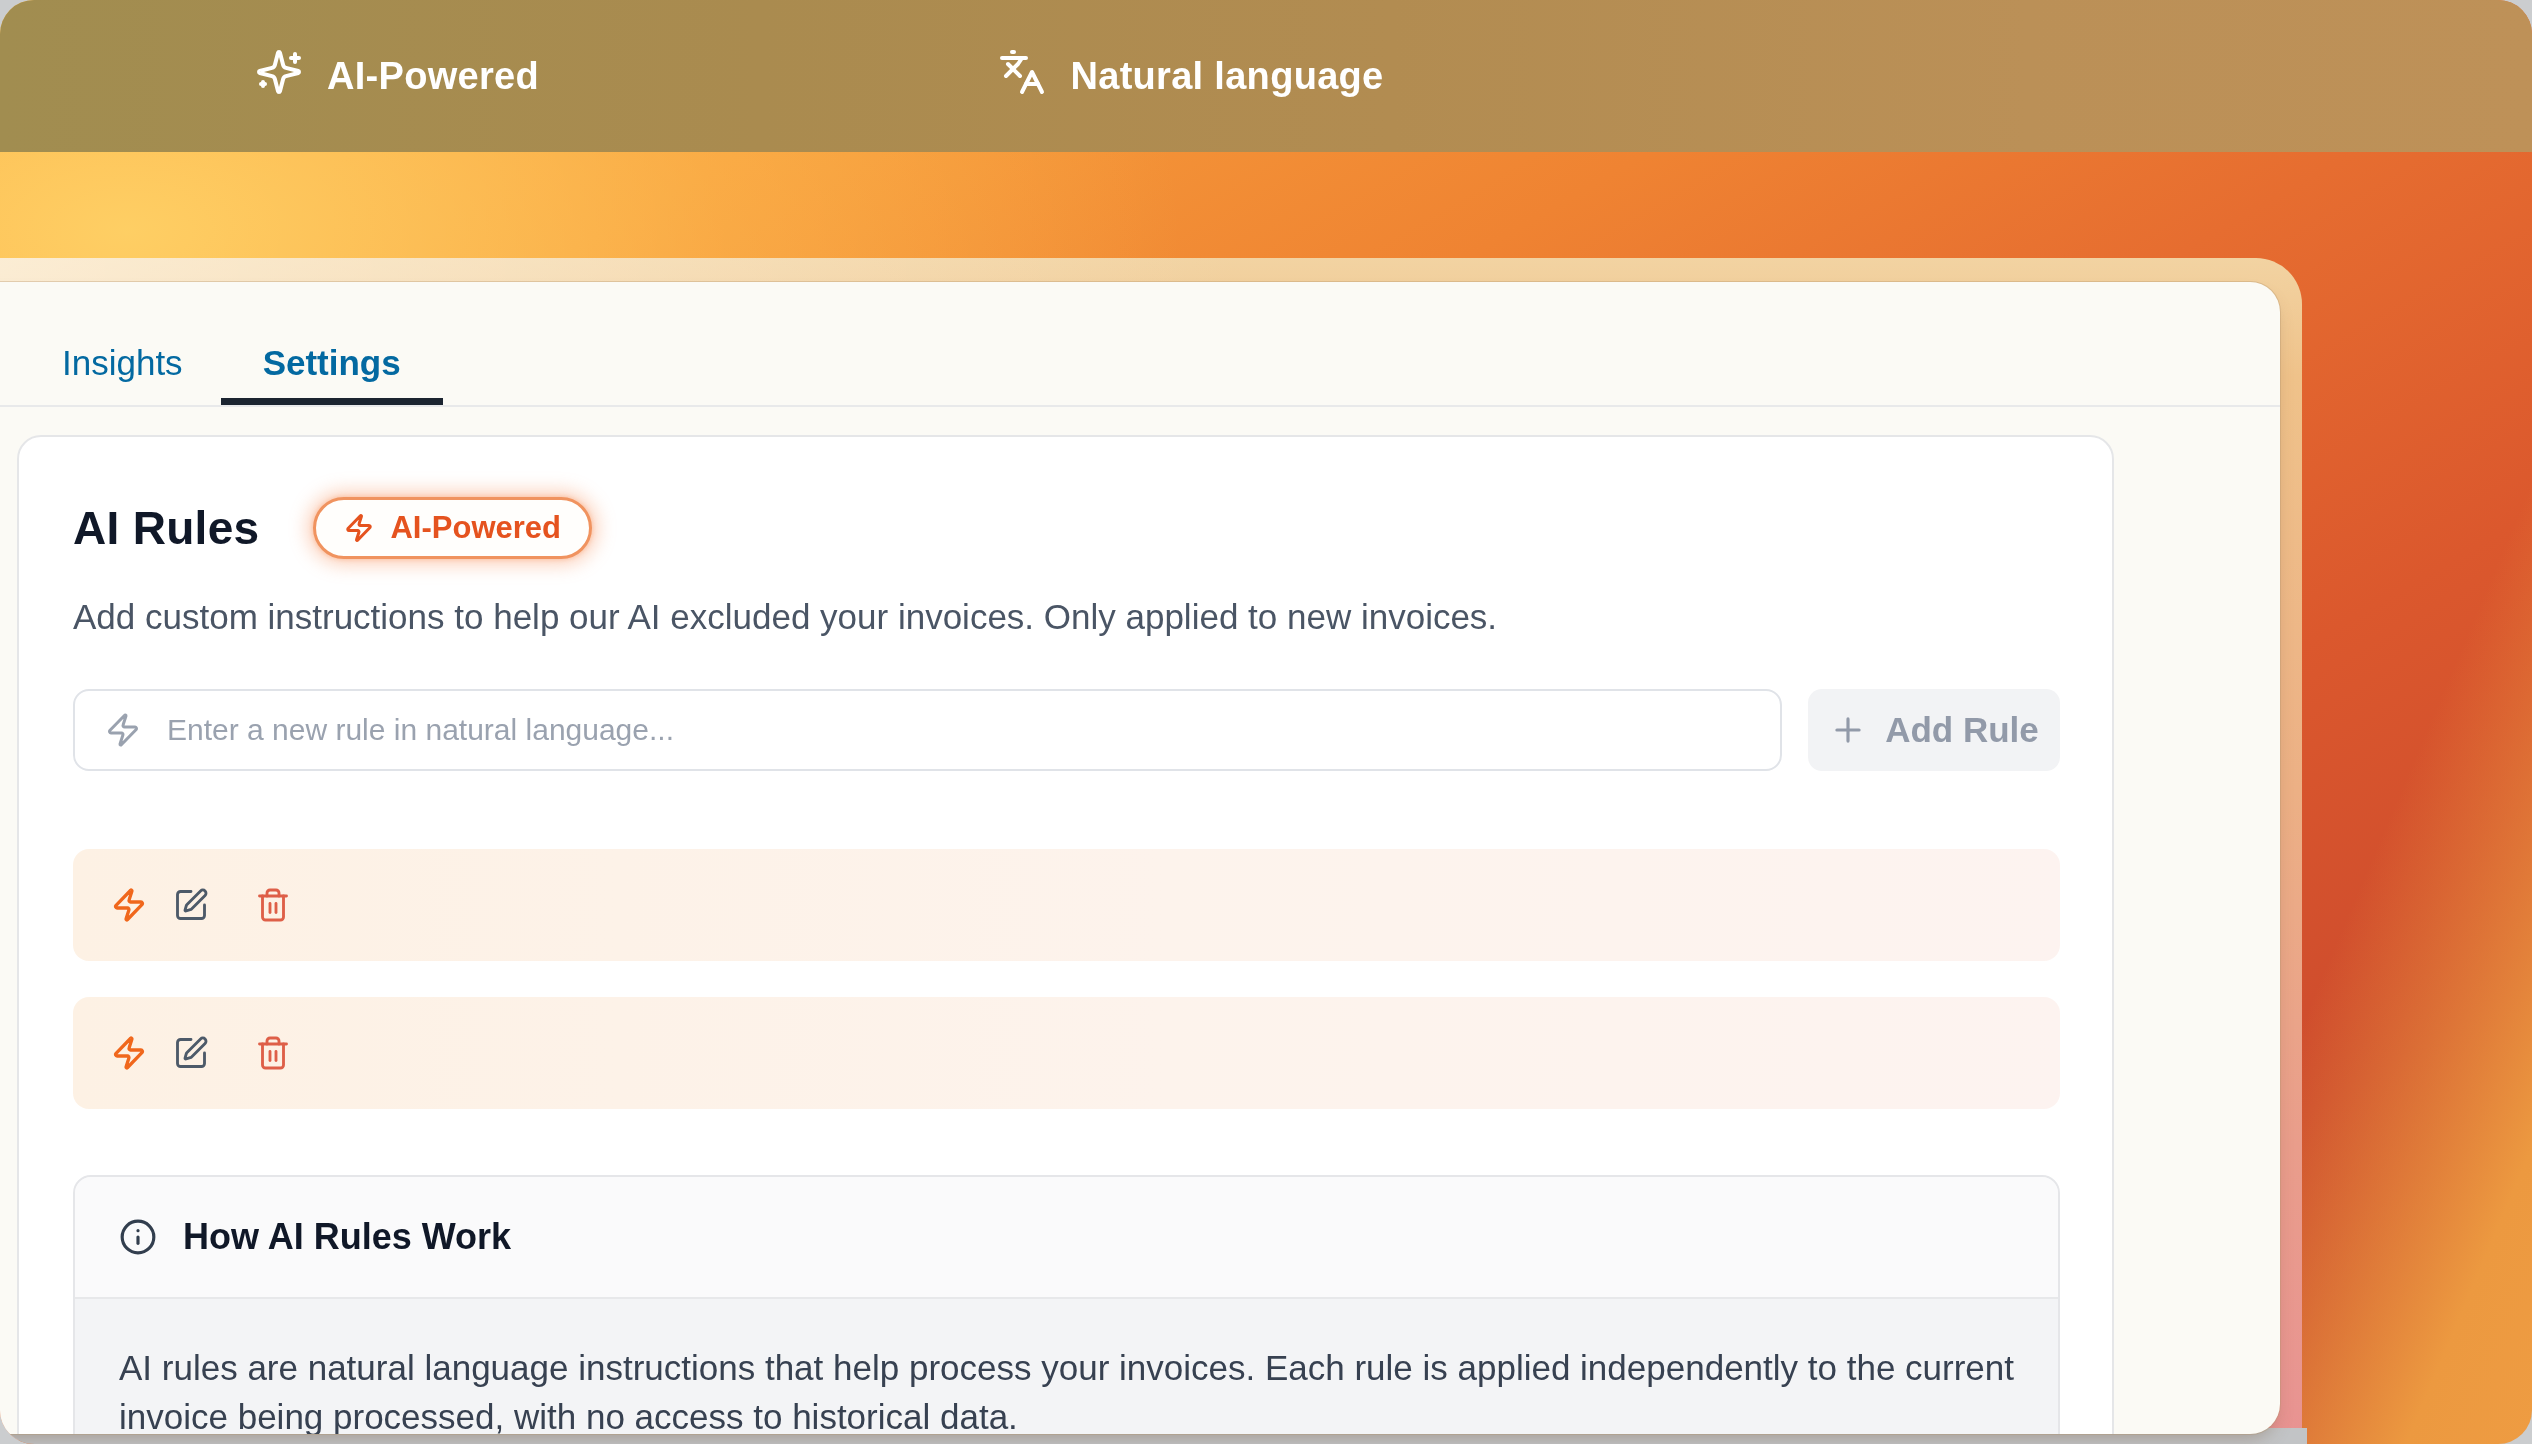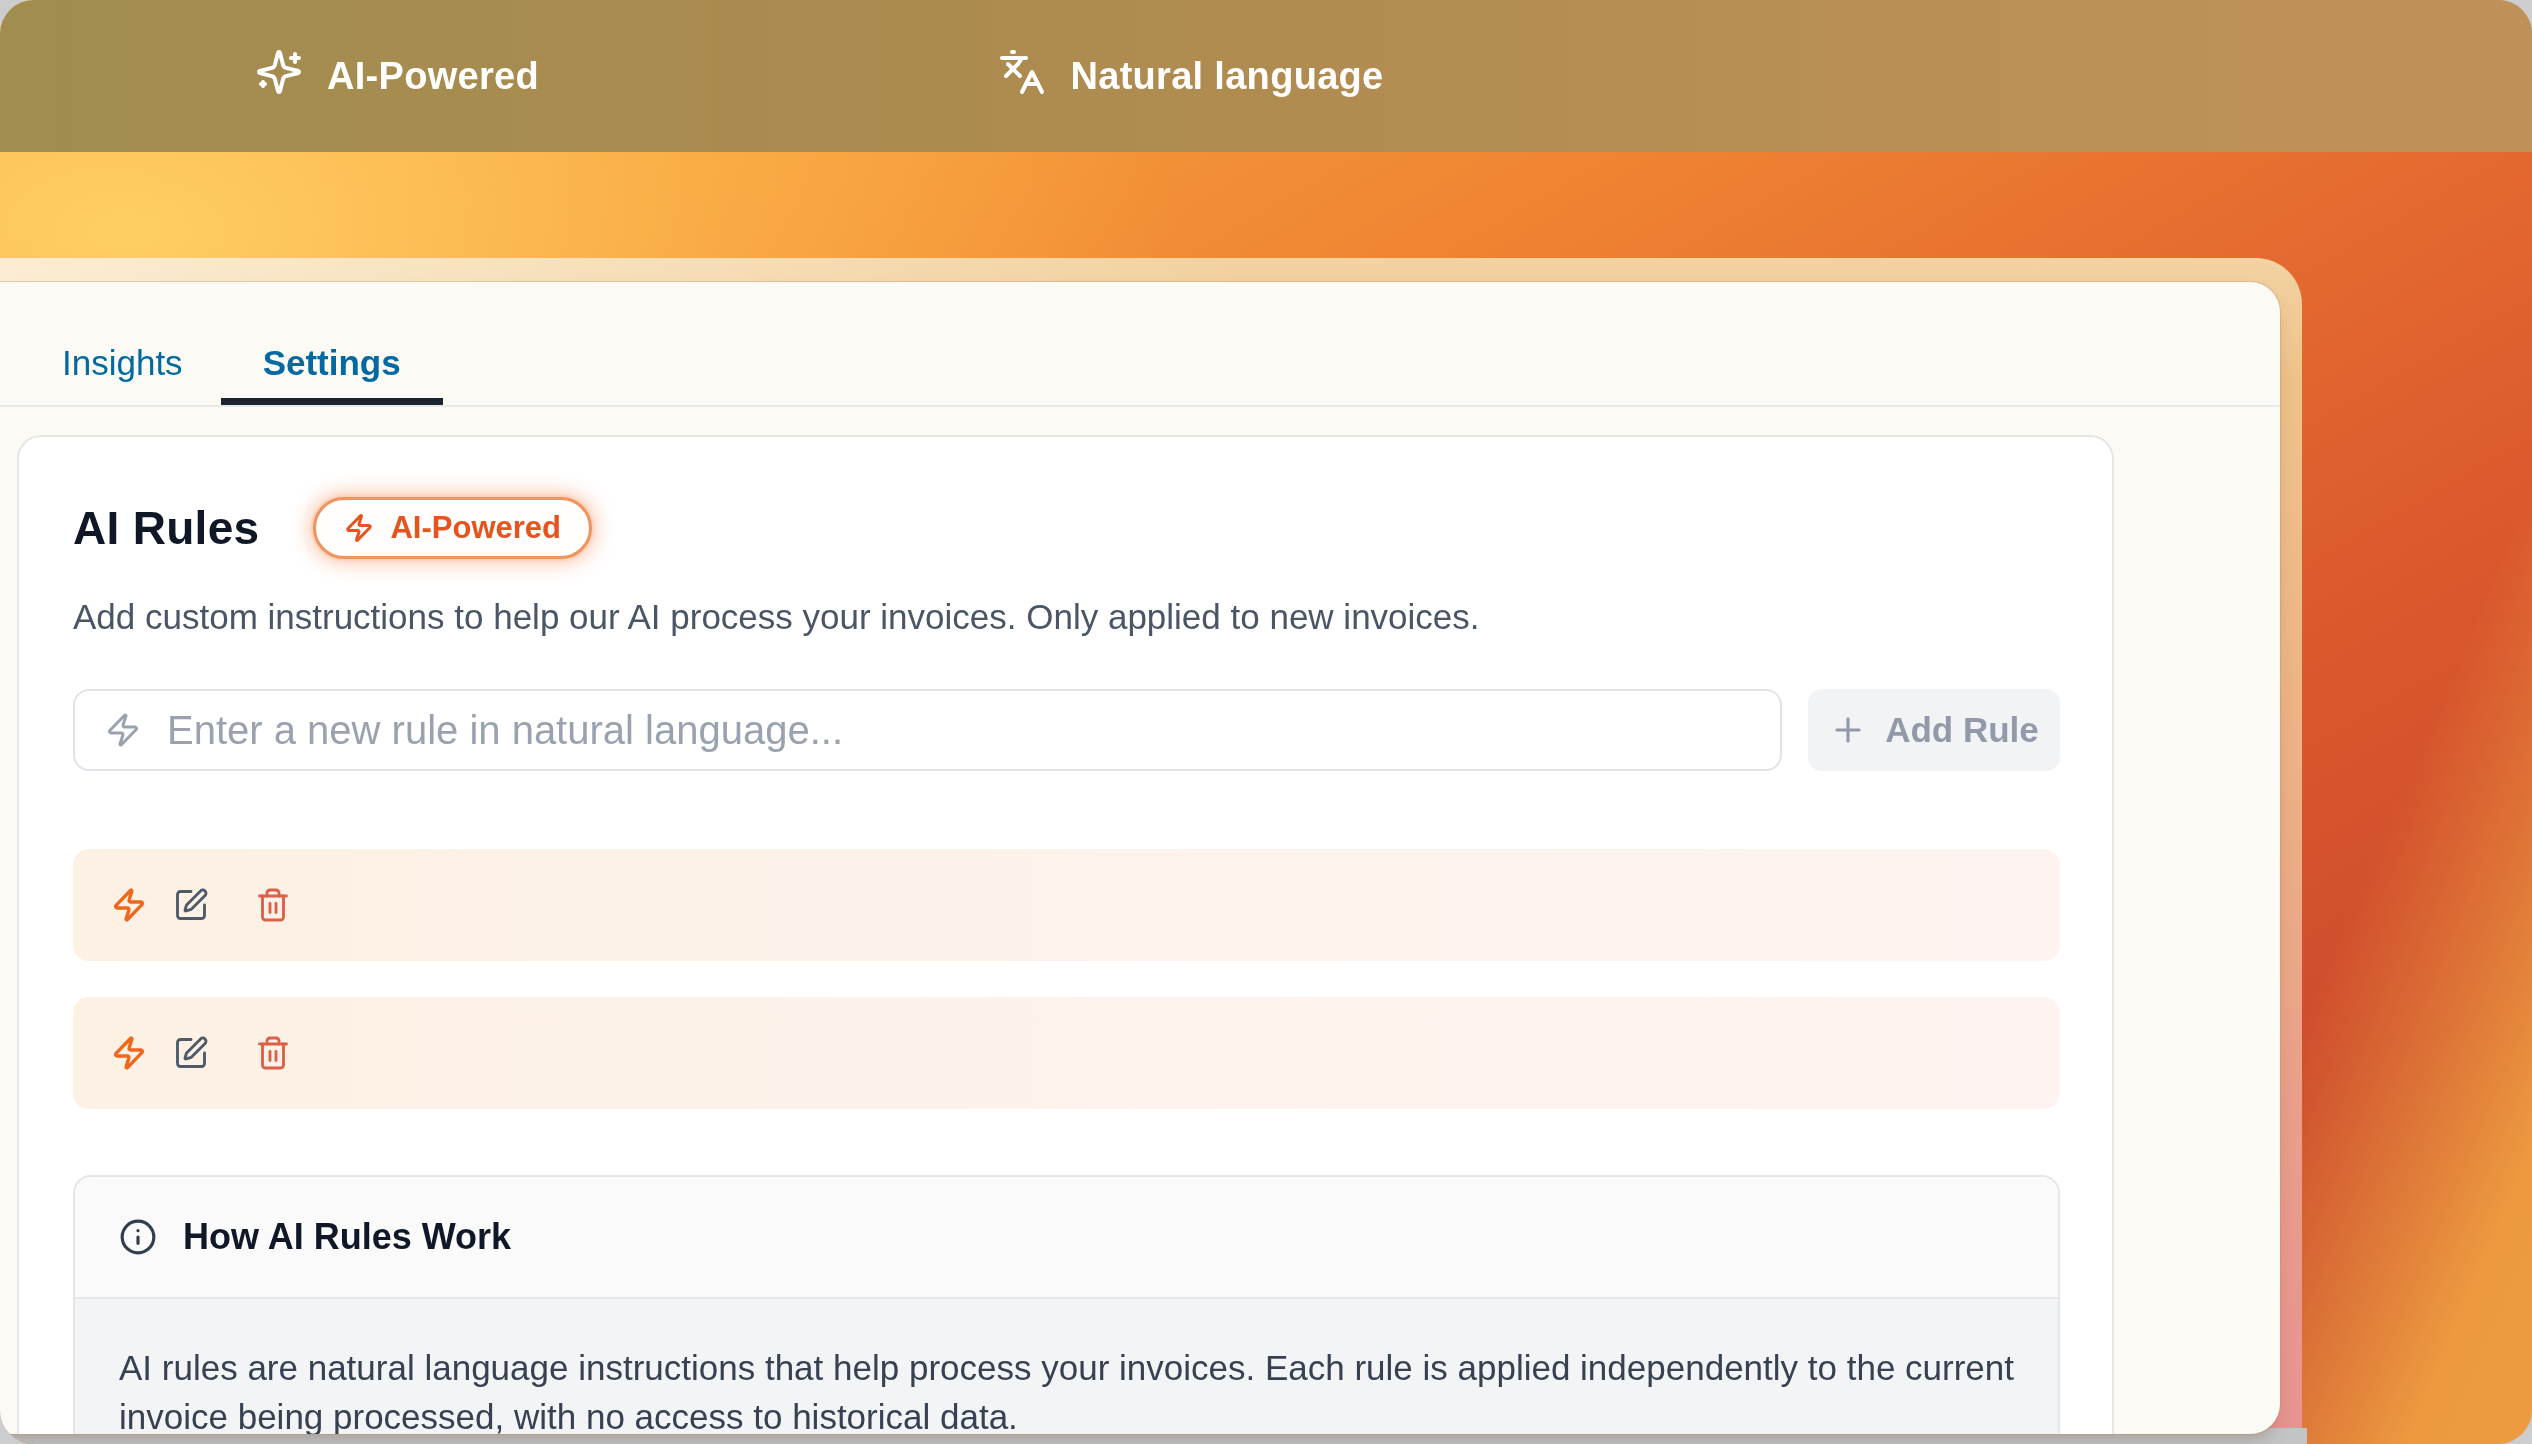--- a/index.html
+++ b/index.html
@@ -68,21 +68,21 @@
   .desc{margin:38px 0 0;font-size:35px;color:#4A5565;}
   
   .input-row{margin-top:52px;display:flex;gap:26px;}
   .rule-input-wrap{
     flex:1;height:82px;border:2px solid #E0E3E8;border-radius:16px;background:#fff;
     display:flex;align-items:center;gap:24px;padding:0 30px;
   }
   .rule-input-wrap svg{width:36px;height:36px;stroke:#9AA2AF;fill:none;stroke-width:2;stroke-linecap:round;stroke-linejoin:round;flex:none;}
   .rule-input{
     flex:1;border:none;outline:none;background:transparent;
-    font-family:"Liberation Sans", sans-serif;font-size:40px;color:#a16207;
+    font-family:"Liberation Sans", sans-serif;font-size:30px;color:#a16207;
   }
   .rule-input::placeholder{color:#9AA2AF;}
   .add-btn{
     width:252px;height:82px;border:none;border-radius:14px;background:#F2F3F5;
     display:flex;align-items:center;justify-content:center;gap:18px;
     font-family:"Liberation Sans", sans-serif;font-size:35px;font-weight:700;color:#929AA9;cursor:pointer;
   }
   .add-btn svg{width:38px;height:38px;stroke:#929AA9;fill:none;stroke-width:2;stroke-linecap:round;stroke-linejoin:round;}
   
   .rules{margin-top:78px;display:flex;flex-direction:column;gap:36px;}
@@ -155,21 +155,21 @@
       <div class="title-row">
         <h1 class="card-title">AI Rules</h1>
         <span class="badge">
           <svg viewBox="0 0 24 24">
               <path d="M4 14a1 1 0 0 1-.78-1.63l9.9-10.2a.5.5 0 0 1 .86.46l-1.92 6.02A1 1 0 0 0 13 10h7a1 1 0 0 1 .78 1.63l-9.9 10.2a.5.5 0 0 1-.86-.46l1.92-6.02A1 1 0 0 0 11 14z"></path>
             </svg>
           <span>AI-Powered</span>
         </span>
       </div>
 
-      <p class="desc">Add custom instructions to help our AI process your invoices. Only applied to new invoices.</p>
+      <p class="desc">Add custom instructions to help our AI excluded your invoices. Only applied to new invoices.</p>
 
       <div class="input-row">
         <div class="rule-input-wrap">
           <svg viewBox="0 0 24 24">
               <path d="M4 14a1 1 0 0 1-.78-1.63l9.9-10.2a.5.5 0 0 1 .86.46l-1.92 6.02A1 1 0 0 0 13 10h7a1 1 0 0 1 .78 1.63l-9.9 10.2a.5.5 0 0 1-.86-.46l1.92-6.02A1 1 0 0 0 11 14z"></path>
             </svg>
           <input class="rule-input" type="text" placeholder="Enter a new rule in natural language..." style="">
         </div>
         <button class="add-btn">
           <svg viewBox="0 0 24 24">

